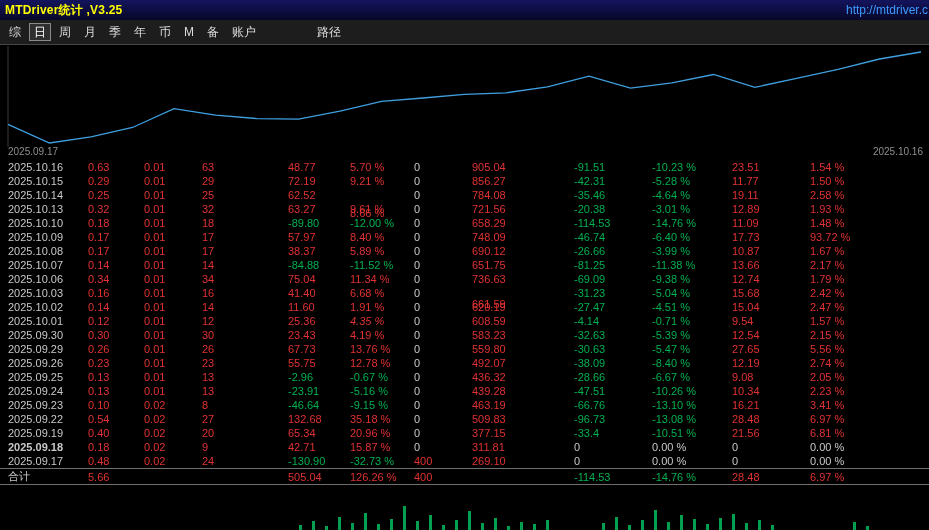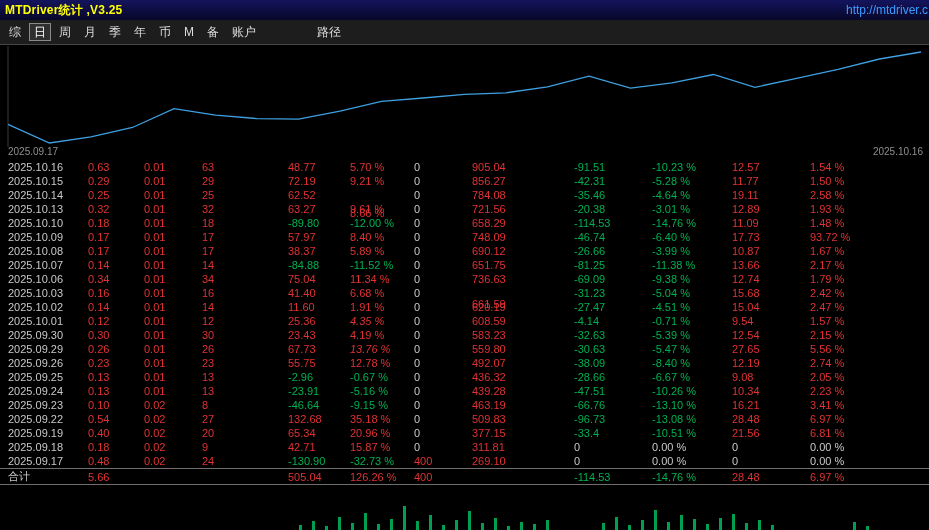--- a/index.html
+++ b/index.html
@@ -71,21 +71,21 @@
       <div class="c" style="width: 80px; color: rgb(200, 200, 200);">2025.10.16</div>
       <div class="c" style="width: 56px; color: rgb(224, 50, 50);">0.63</div>
       <div class="c" style="width: 58px; color: rgb(224, 50, 50);">0.01</div>
       <div class="c" style="width: 86px; color: rgb(224, 50, 50);">63</div>
       <div class="c" style="width: 62px; color: rgb(224, 50, 50);">48.77</div>
       <div class="c" style="width: 64px; color: rgb(224, 50, 50);">5.70 %</div>
       <div class="c" style="width: 58px; color: rgb(200, 200, 200);">0</div>
       <div class="c" style="width: 102px; color: rgb(224, 50, 50);">905.04</div>
       <div class="c" style="width: 78px; color: rgb(0, 176, 80);">-91.51</div>
       <div class="c" style="width: 80px; color: rgb(0, 176, 80);">-10.23 %</div>
-      <div class="c" style="width: 78px; color: rgb(224, 50, 50);">12.57</div>
+      <div class="c" style="width: 78px; color: rgb(224, 50, 50);">23.51</div>
       <div class="c" style="width: 80px; color: rgb(224, 50, 50);">1.54 %</div>
     </div>
     <div class="r">
       <div class="c" style="width: 80px; color: rgb(200, 200, 200);">2025.10.15</div>
       <div class="c" style="width: 56px; color: rgb(224, 50, 50);">0.29</div>
       <div class="c" style="width: 58px; color: rgb(224, 50, 50);">0.01</div>
       <div class="c" style="width: 86px; color: rgb(224, 50, 50);">29</div>
       <div class="c" style="width: 62px; color: rgb(224, 50, 50);">72.19</div>
       <div class="c" style="width: 64px; color: rgb(224, 50, 50);">9.21 %</div>
       <div class="c" style="width: 58px; color: rgb(200, 200, 200);">0</div>
@@ -248,21 +248,21 @@
       <div class="c" style="width: 80px; color: rgb(0, 176, 80);">-5.39 %</div>
       <div class="c" style="width: 78px; color: rgb(224, 50, 50);">12.54</div>
       <div class="c" style="width: 80px; color: rgb(224, 50, 50);">2.15 %</div>
     </div>
     <div class="r">
       <div class="c" style="width: 80px; color: rgb(200, 200, 200);">2025.09.29</div>
       <div class="c" style="width: 56px; color: rgb(224, 50, 50);">0.26</div>
       <div class="c" style="width: 58px; color: rgb(224, 50, 50);">0.01</div>
       <div class="c" style="width: 86px; color: rgb(224, 50, 50);">26</div>
       <div class="c" style="width: 62px; color: rgb(224, 50, 50);">67.73</div>
-      <div class="c" style="width: 64px; color: rgb(224, 50, 50); font-style: italic;">13.76 %</div>
+      <div class="c" style="width: 64px; color: rgb(224, 50, 50);">13.76 %</div>
       <div class="c" style="width: 58px; color: rgb(200, 200, 200);">0</div>
       <div class="c" style="width: 102px; color: rgb(224, 50, 50);">559.80</div>
       <div class="c" style="width: 78px; color: rgb(0, 176, 80);">-30.63</div>
       <div class="c" style="width: 80px; color: rgb(0, 176, 80);">-5.47 %</div>
       <div class="c" style="width: 78px; color: rgb(224, 50, 50);">27.65</div>
       <div class="c" style="width: 80px; color: rgb(224, 50, 50);">5.56 %</div>
     </div>
     <div class="r">
       <div class="c" style="width: 80px; color: rgb(200, 200, 200);">2025.09.26</div>
       <div class="c" style="width: 56px; color: rgb(224, 50, 50);">0.23</div>
@@ -341,21 +341,21 @@
       <div class="c" style="width: 62px; color: rgb(224, 50, 50);">65.34</div>
       <div class="c" style="width: 64px; color: rgb(224, 50, 50);">20.96 %</div>
       <div class="c" style="width: 58px; color: rgb(200, 200, 200);">0</div>
       <div class="c" style="width: 102px; color: rgb(224, 50, 50);">377.15</div>
       <div class="c" style="width: 78px; color: rgb(0, 176, 80);">-33.4</div>
       <div class="c" style="width: 80px; color: rgb(0, 176, 80);">-10.51 %</div>
       <div class="c" style="width: 78px; color: rgb(224, 50, 50);">21.56</div>
       <div class="c" style="width: 80px; color: rgb(224, 50, 50);">6.81 %</div>
     </div>
     <div class="r">
-      <div class="c" style="width: 80px; color: rgb(200, 200, 200);">2025.09.18</div>
+      <div class="c" style="width: 80px; color: rgb(200, 200, 200); font-weight: bold;">2025.09.18</div>
       <div class="c" style="width: 56px; color: rgb(224, 50, 50);">0.18</div>
       <div class="c" style="width: 58px; color: rgb(224, 50, 50);">0.02</div>
       <div class="c" style="width: 86px; color: rgb(224, 50, 50);">9</div>
       <div class="c" style="width: 62px; color: rgb(224, 50, 50);">42.71</div>
       <div class="c" style="width: 64px; color: rgb(224, 50, 50);">15.87 %</div>
       <div class="c" style="width: 58px; color: rgb(200, 200, 200);">0</div>
       <div class="c" style="width: 102px; color: rgb(224, 50, 50);">311.81</div>
       <div class="c" style="width: 78px; color: rgb(200, 200, 200);">0</div>
       <div class="c" style="width: 80px; color: rgb(200, 200, 200);">0.00 %</div>
       <div class="c" style="width: 78px; color: rgb(200, 200, 200);">0</div>

